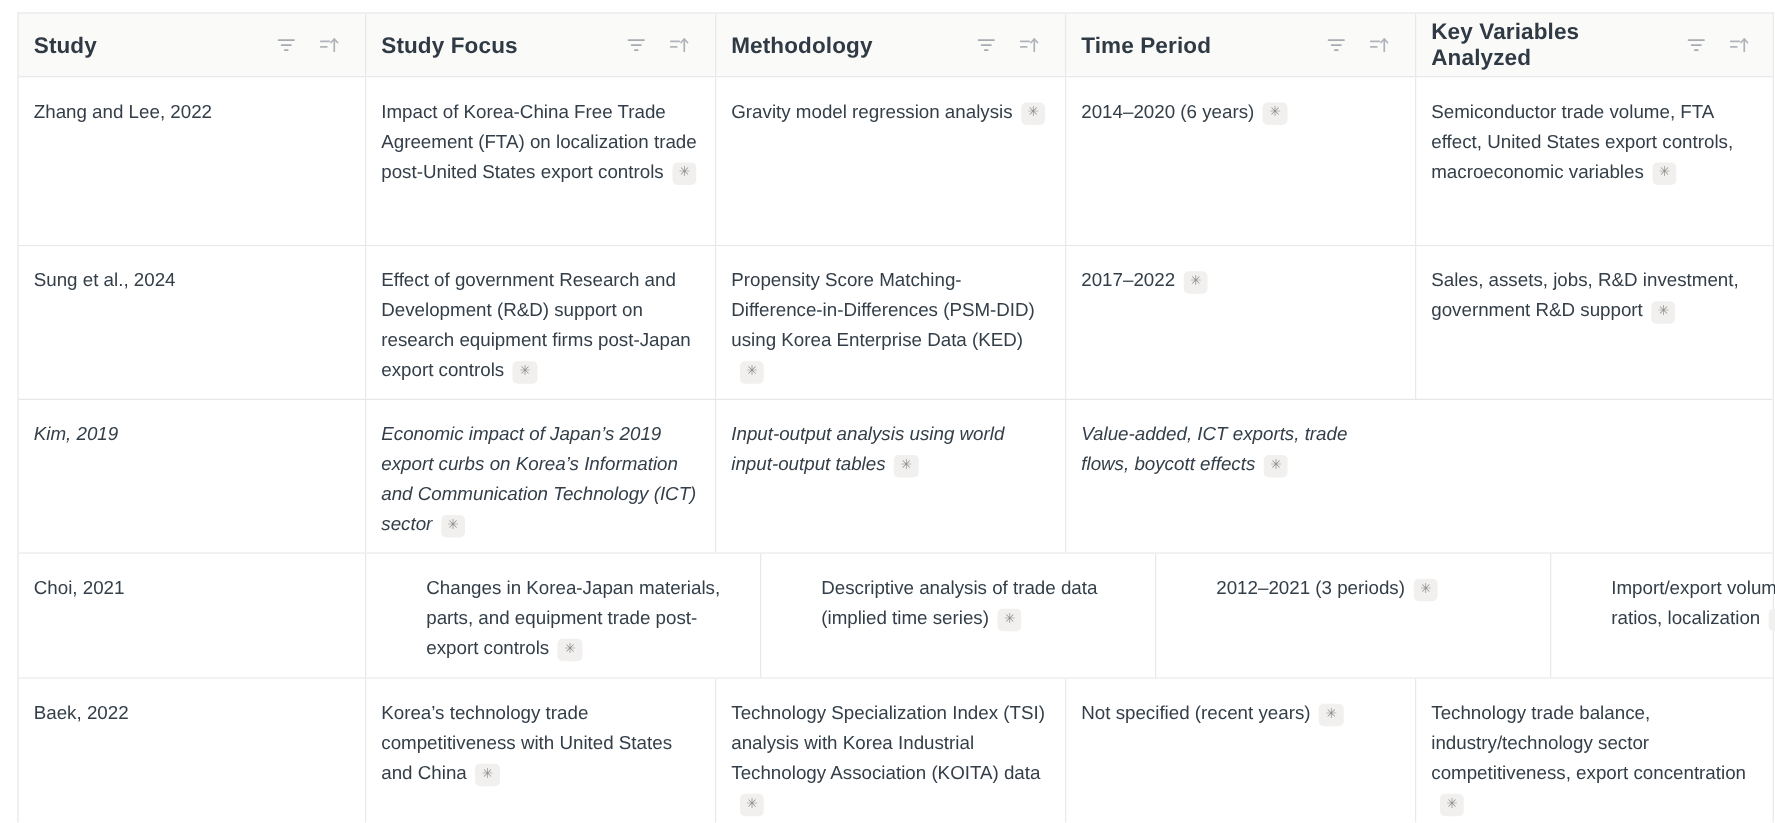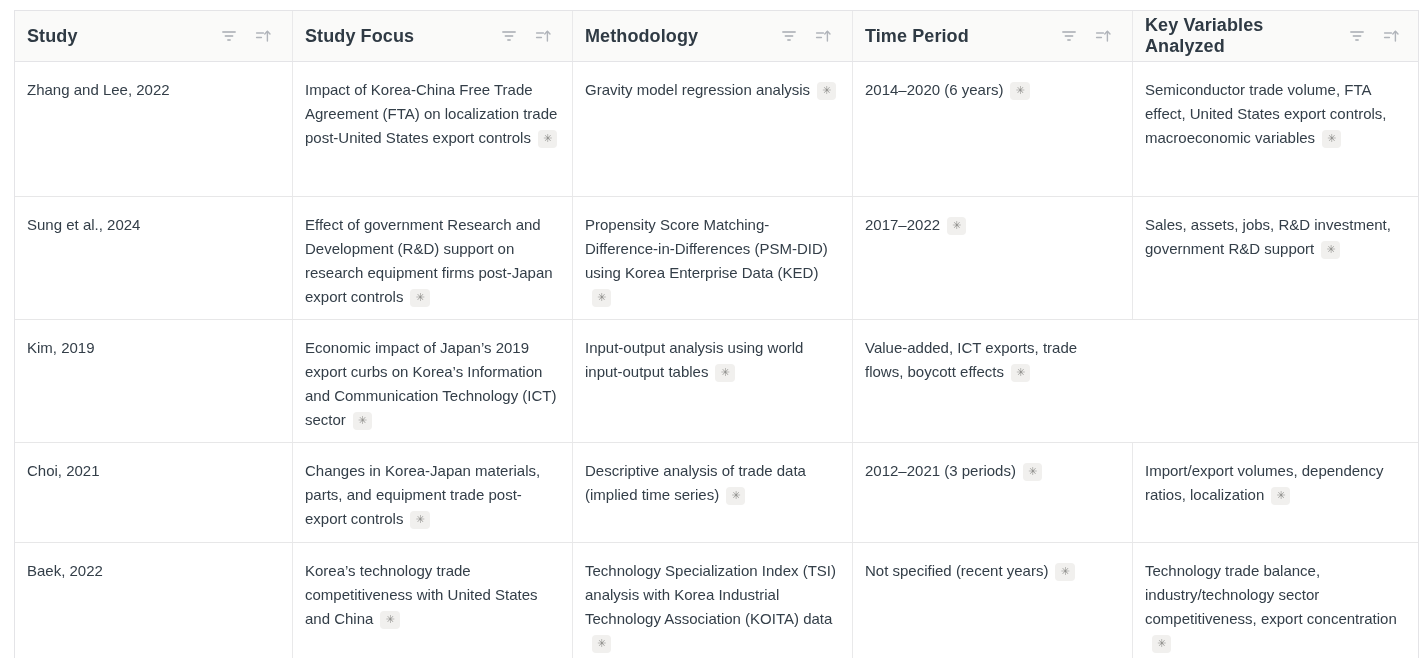--- a/index.html
+++ b/index.html
@@ -26,22 +26,22 @@
   .th:last-child{border-right:none;gap:47px;}
   .th-icons{display:flex;align-items:center;gap:16px;flex:none;}
   .th-icons svg{display:block;cursor:pointer;}
   
   .trow{
     display:grid;grid-template-columns:var(--cols);
     border-bottom:1px solid #e7e7e8;background:#fff;
   }
   .trow:nth-child(1){min-height:134px;}
   .trow:nth-child(2){min-height:111px;}
-  .trow:nth-child(3){min-height:122px;}
-  .trow:nth-child(4){min-height:99px;}
+  .trow:nth-child(3){min-height:122px;font-style:italic;}
+  .trow:nth-child(4){min-height:99px;gap:36px;}
   .trow:nth-child(5){min-height:122px;}
   .trow:nth-child(6){min-height:40px;border-bottom:none;}
   .td{
     padding:16px 14px 10px 12px;box-sizing:border-box;
     border-right:1px solid #e9e9ea;
     font-size:15px;line-height:24px;color:#333e48;
   }
   .td:last-child{border-right:none;}
   .chip{
     display:inline-block;vertical-align:baseline;

